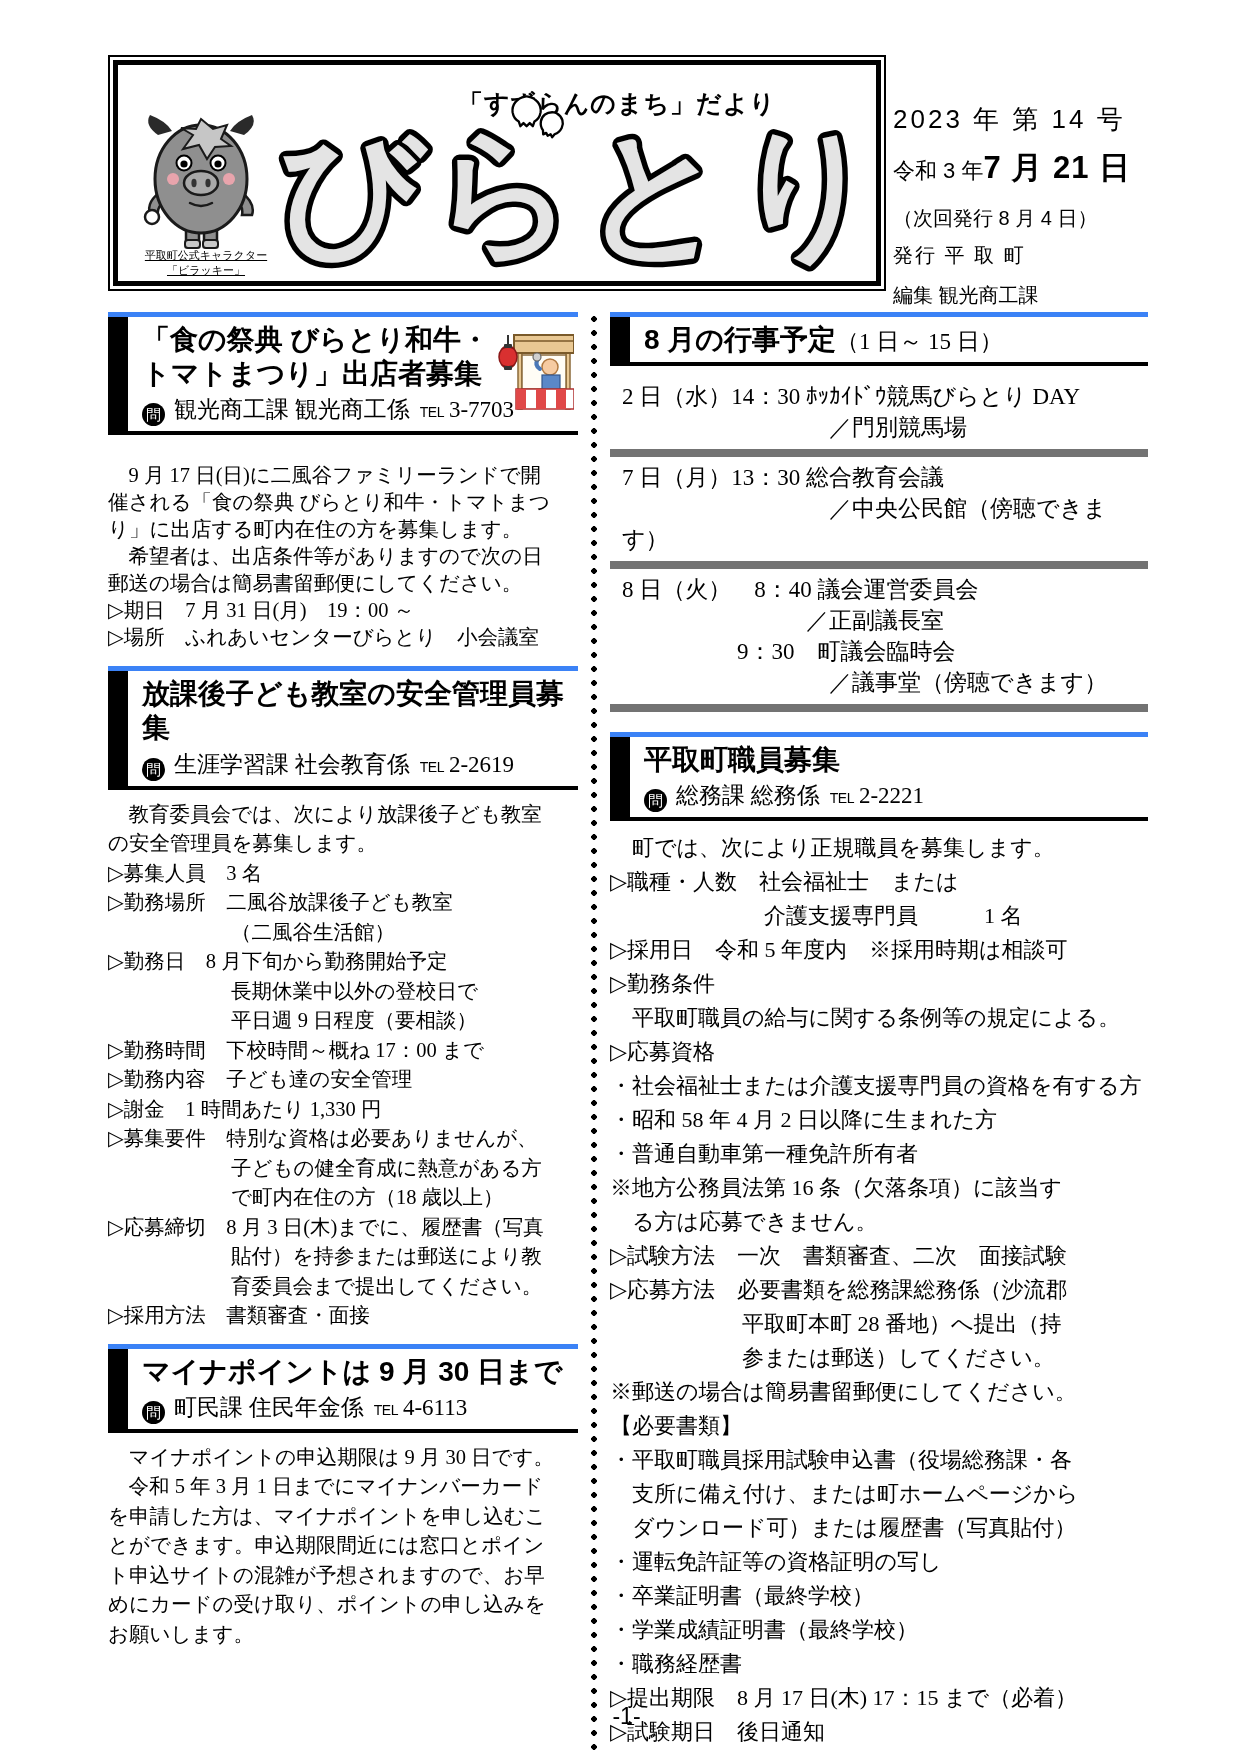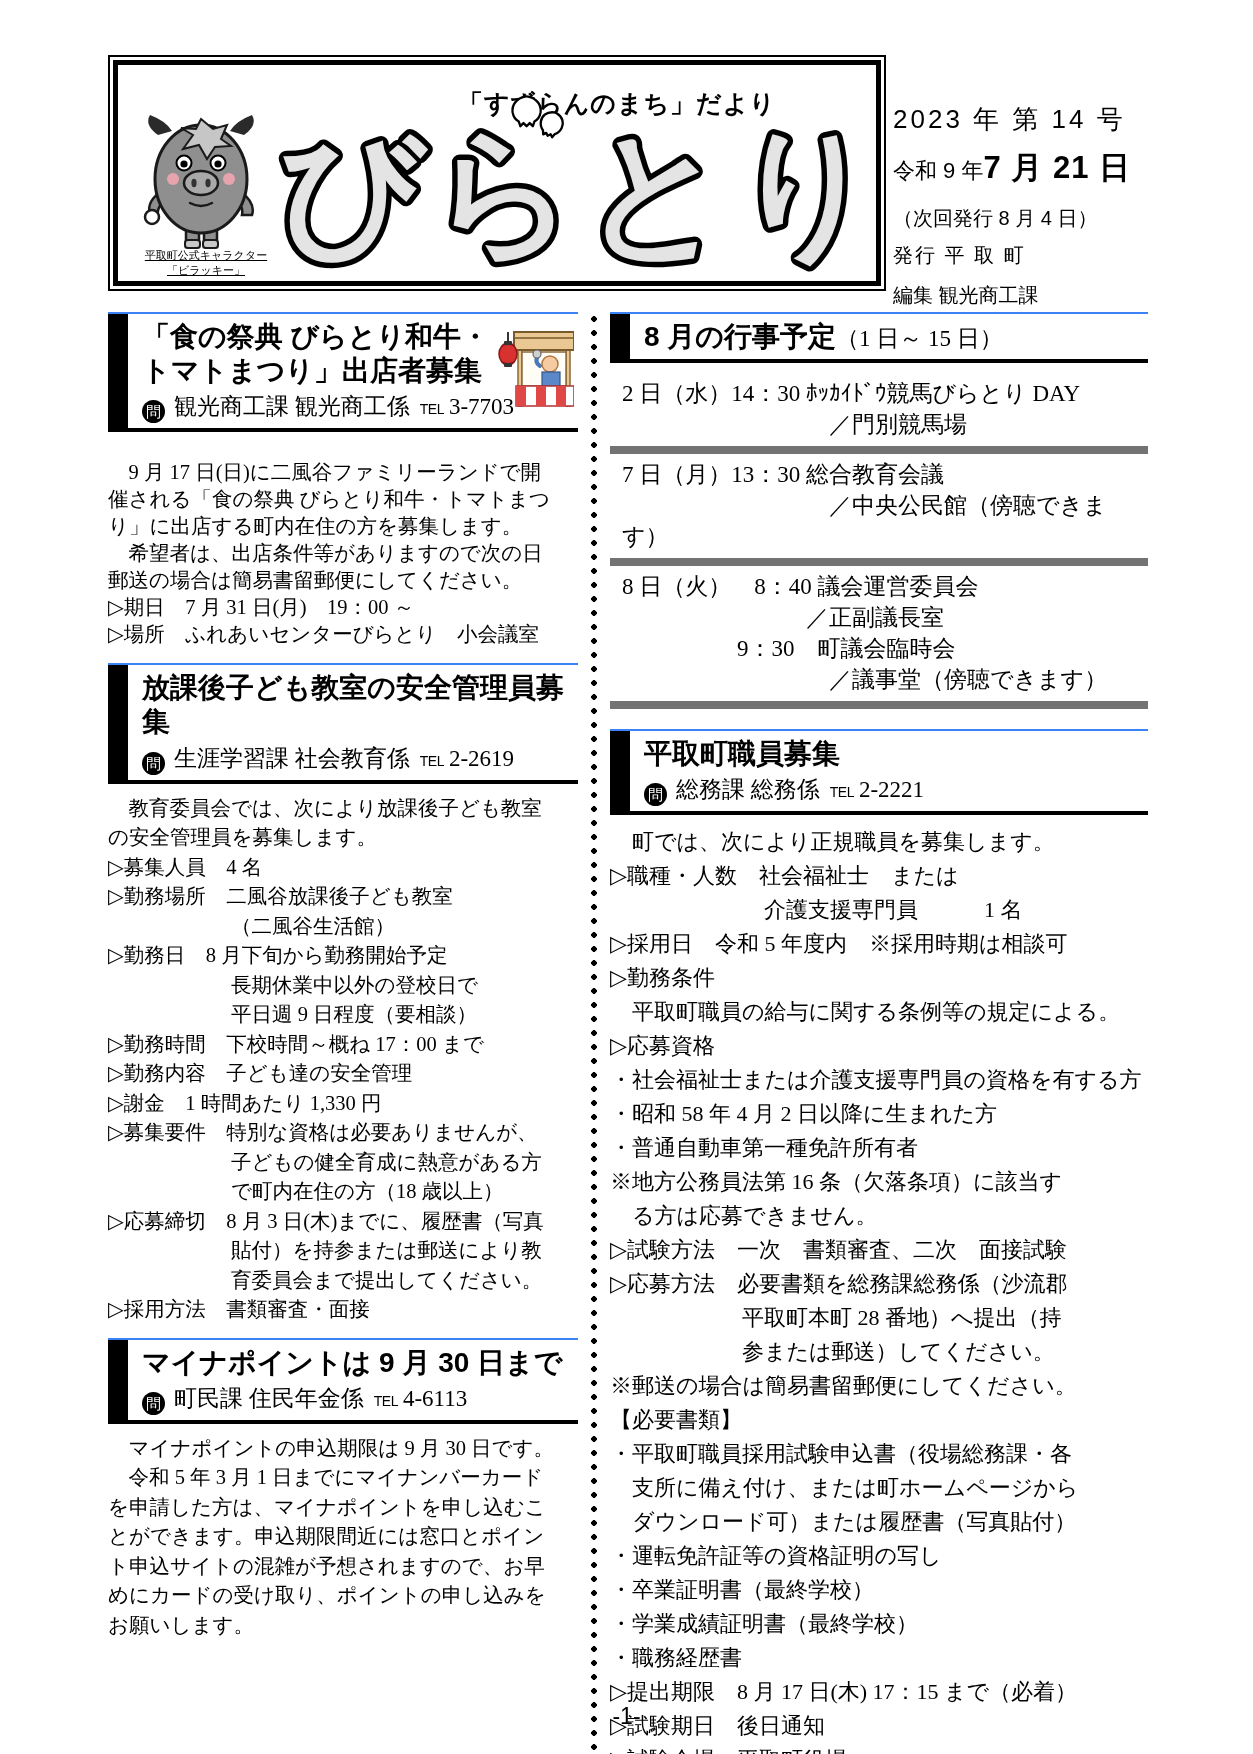--- a/index.html
+++ b/index.html
@@ -31,21 +31,21 @@
   
   .columns { position:absolute; left:108px; top:312px; width:1040px; min-height:1392px; display:flex; }
   .col-left  { width:470px; flex:none; }
   .col-sep   { width:32px; flex:none;
     background-image:radial-gradient(circle,#000 2.6px,transparent 3px);
     background-size:32px 14px; background-repeat:repeat-y; background-position:center top; }
   .col-right { width:538px; flex:none; }
 
   
   .art-head { position:relative; display:flex; align-items:stretch;
-    border-top:2px solid #3b82f6; border-bottom:4px solid #000; margin-bottom:10px; background:#fff; }
+    border-top:5px solid #3b82f6; border-bottom:4px solid #000; margin-bottom:10px; background:#fff; }
   .art-bar  { width:20px; background:#000; flex:none; }
   .art-head-content { padding:6px 0 5px 14px; }
   .art-title { font-family:"Liberation Sans","DejaVu Sans",sans-serif; font-weight:bold;
     font-size:28px; line-height:1.22; }
   .art-title .title-suffix { font-family:"Liberation Serif","DejaVu Serif",serif;
     font-weight:normal; font-size:23px; }
   .art-contact { font-size:23px; margin-top:3px; white-space:nowrap; }
   .badge { display:inline-block; width:23px; height:23px; background:#000; color:#fff; border-radius:50%;
     font-family:"Liberation Sans","DejaVu Sans",sans-serif; font-size:15px; line-height:23px;
     text-align:center; margin-right:9px; vertical-align:-3px; }
@@ -113,21 +113,21 @@
       </svg>
       <div class="mascot-caption">
         <div>平取町公式キャラクター</div>
         <div>「ビラッキー」</div>
       </div>
     </div>
   </div>
 
   <div class="issue-block">
     <div class="issue-line1">2023 年 第 14 号</div>
-    <div class="issue-line2"><span>令和 9 年</span><b>7 月 21 日</b></div>
+    <div class="issue-line2"><span>令和 3 年</span><b>7 月 21 日</b></div>
     <div class="issue-line3">（次回発行 8 月 4 日）</div>
     <div class="issue-line4">発行 平 取 町</div>
     <div class="issue-line5">編集 観光商工課</div>
   </div>
 
   <div class="columns">
 
     <div class="col-left">
 
       <div class="art-head">
@@ -175,21 +175,21 @@
         <div class="art-head-content">
           <div class="art-title">
             <div>放課後子ども教室の安全管理員募集</div>
           </div>
           <div class="art-contact"><span class="badge">問</span><span>生涯学習課 社会教育係</span><span class="tel-label">TEL</span><span>2-2619</span></div>
         </div>
       </div>
       <div class="body-lines b2">
           <div class="line">　教育委員会では、次により放課後子ども教室</div>
           <div class="line">の安全管理員を募集します。</div>
-          <div class="line">▷募集人員　4 名</div>
+          <div class="line">▷募集人員　3 名</div>
           <div class="line">▷勤務場所　二風谷放課後子ども教室</div>
           <div class="line">　　　　　　（二風谷生活館）</div>
           <div class="line">▷勤務日　8 月下旬から勤務開始予定</div>
           <div class="line">　　　　　　長期休業中以外の登校日で</div>
           <div class="line">　　　　　　平日週 9 日程度（要相談）</div>
           <div class="line">▷勤務時間　下校時間～概ね 17：00 まで</div>
           <div class="line">▷勤務内容　子ども達の安全管理</div>
           <div class="line">▷謝金　1 時間あたり 1,330 円</div>
           <div class="line">▷募集要件　特別な資格は必要ありませんが、</div>
           <div class="line">　　　　　　子どもの健全育成に熱意がある方</div>

